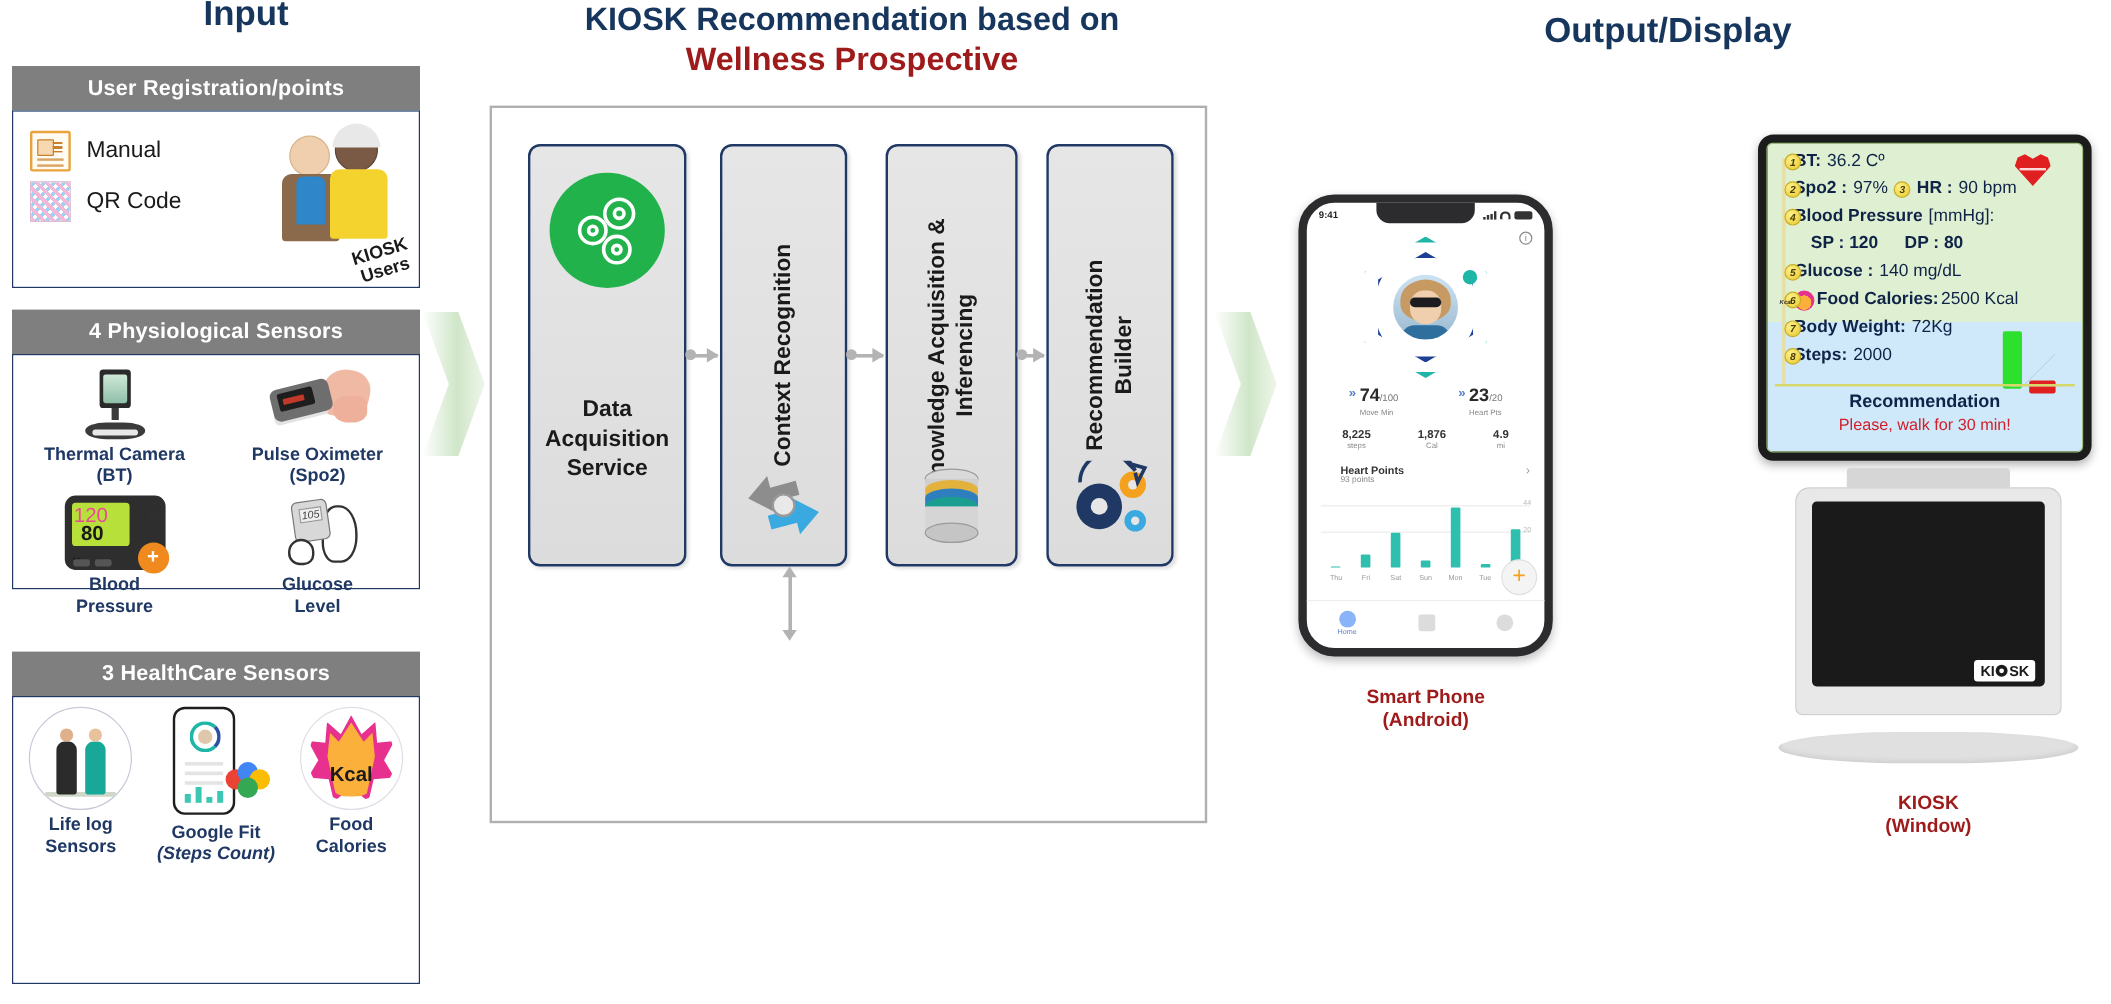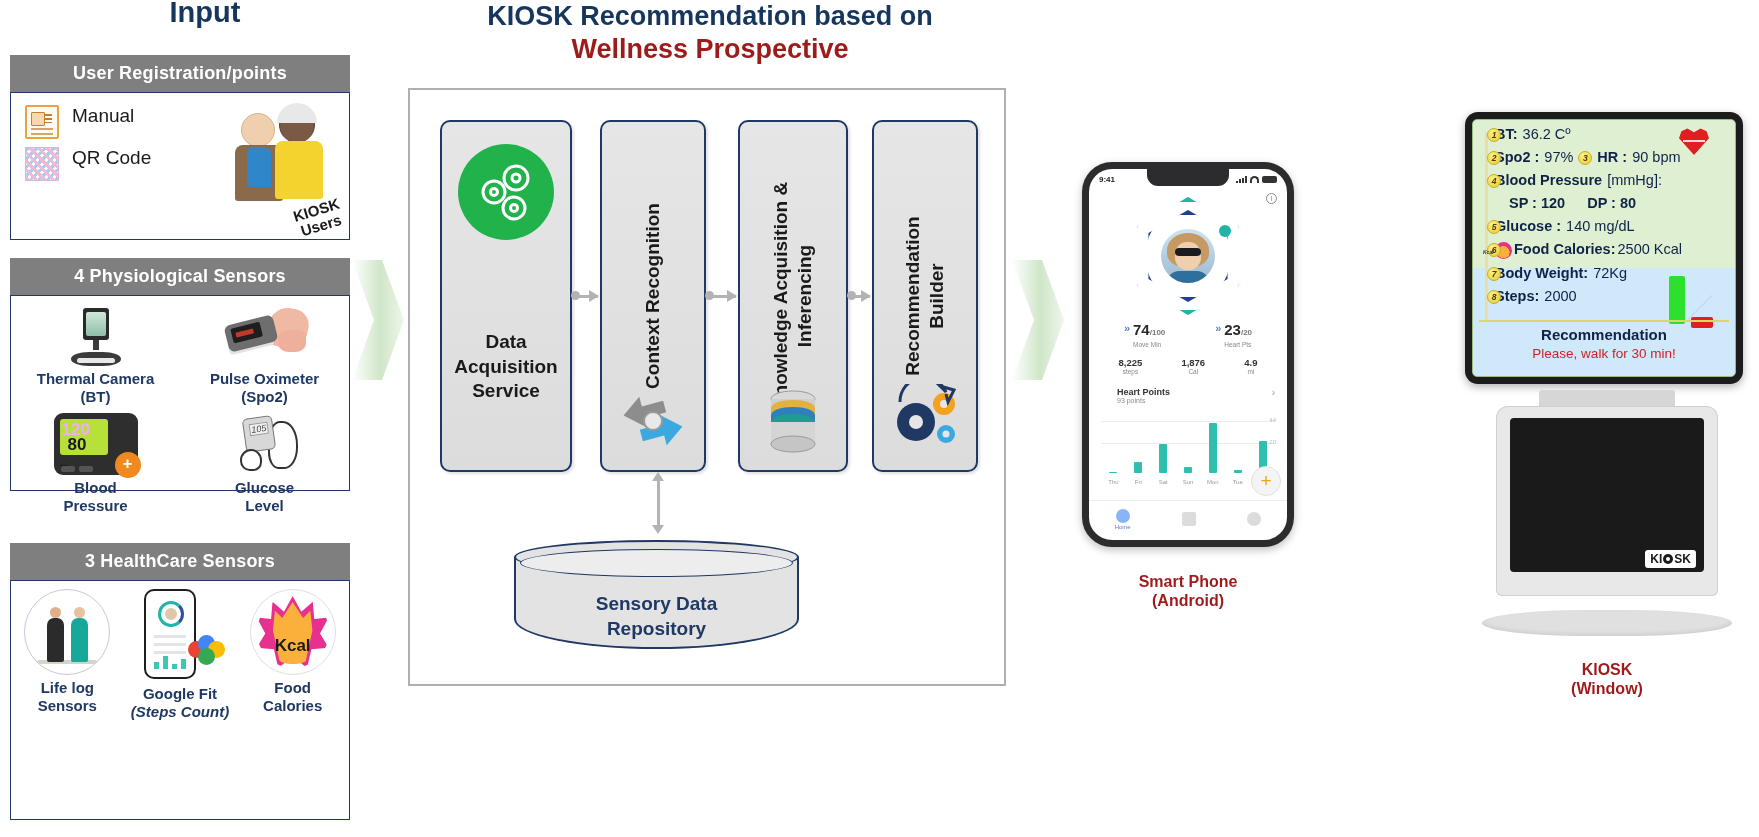--- a/index.html
+++ b/index.html
@@ -41,21 +41,21 @@
     position: relative;
   }
   #panel-registration { top: 55px; }
   #panel-registration .panel-body { height: 148px; padding: 12px 0 0 14px; }
   #panel-physio { top: 258px; }
   #panel-physio .panel-body { height: 196px; }
   #panel-health { top: 543px; }
   #panel-health .panel-body { height: 240px; }
 
   
-  .reg-row { display: flex; align-items: flex-start; gap: 13px; height: 42px; }
+  .reg-row { display: flex; align-items: center; gap: 13px; height: 42px; }
   .reg-label { font-size: 19px; color: #1a1a1a; }
 
   .ic { width: 34px; height: 34px; flex: 0 0 34px; position: relative; }
 
   
   .ic-card { border: 2px solid #e8a33d; border-radius: 2px; background: #fffaf2; }
   .ic-card::before {
     content: ""; position: absolute; left: 4px; top: 5px; width: 12px; height: 12px;
     border: 1.5px solid #c8812a; border-radius: 1px; background: #f6d9b0;
   }
@@ -131,21 +131,21 @@
   .dev-oxi .fing2 { position: absolute; right: 2px; top: 26px; width: 28px; height: 22px;
     background: #eeb09a; border-radius: 40% 30% 40% 40%; }
   .dev-oxi .base { position: absolute; left: 6px; top: 34px; width: 46px; height: 12px;
     background: #e3e3e3; border-radius: 4px; transform: rotate(-14deg); }
 
   
   .dev-bp { width: 84px; height: 62px; position: relative;
     background: #2e2e2e; border-radius: 9px; }
   .dev-bp .scr { position: absolute; left: 6px; top: 6px; width: 48px; height: 36px;
     background: #b8e03a; border-radius: 3px; }
-  .dev-bp .n1 { position: absolute; left: 8px; top: 7px; font-size: 17px; font-weight: bold; color: #f0abfc; }
+  .dev-bp .n1 { position: absolute; left: 8px; top: 7px; font-size: 17px; font-weight: normal; color: #ec4899; }
   .dev-bp .n2 { position: absolute; left: 14px; top: 22px; font-size: 17px; font-weight: bold; color: #1a1a1a; }
   .dev-bp .lbl { position: absolute; right: 3px; top: 4px; font-size: 6px; color: #333; line-height: 1.6; text-align: right;}
   .dev-bp .hrt { position: absolute; left: 7px; bottom: 4px; width: 7px; height: 7px; background: #1a1a1a;
     clip-path: polygon(50% 100%, 0 35%, 15% 0, 50% 20%, 85% 0, 100% 35%); }
   .dev-bp .orb { position: absolute; right: -3px; bottom: -3px; width: 26px; height: 26px;
     background: #f08a1e; border-radius: 50%; }
   .dev-bp .orb::after { content: "+"; position: absolute; left: 50%; top: 50%; transform: translate(-50%,-54%);
     color: #fff; font-size: 17px; font-weight: bold; }
   .dev-bp .btn { position: absolute; left: 7px; bottom: 3px; width: 14px; height: 6px; background: #555; border-radius: 2px; }
   .dev-bp .btn2 { position: absolute; left: 25px; bottom: 3px; width: 14px; height: 6px; background: #555; border-radius: 2px; }
@@ -314,21 +314,21 @@
     background: #2f6f9e; border-radius: 12px 12px 0 0; }
   .ph-check { position: absolute; right: 16px; top: 28px; width: 12px; height: 12px;
     background: #1fb6a8; border-radius: 50%; }
   .ph-info { position: absolute; right: 10px; top: 24px; width: 11px; height: 11px;
     border: 1.4px solid #8a8a8a; border-radius: 50%; font-size: 8px; color: #8a8a8a; text-align: center; line-height: 9px; }
 
   .ph-stats { position: absolute; left: 10px; right: 10px; top: 152px; display: flex; justify-content: space-around; }
   .ph-stat { display: flex; align-items: flex-start; gap: 3px; }
   .ph-stat .chev2 { color: #5b7fc4; font-size: 11px; font-weight: bold; line-height: 14px; }
   .ph-stat .v { font-size: 15px; font-weight: bold; color: #2a2a2a; line-height: 1; }
-  .ph-stat .v small { font-size: 8px; font-weight: bold; color: #777; }
+  .ph-stat .v small { font-size: 8px; font-weight: normal; color: #777; }
   .ph-stat .k { font-size: 6.5px; color: #888; margin-top: 2px; }
 
   .ph-sub { position: absolute; left: 10px; right: 10px; top: 188px; display: flex; justify-content: space-around; text-align: center; }
   .ph-sub .v { font-size: 9.5px; font-weight: bold; color: #333; }
   .ph-sub .k { font-size: 6.5px; color: #8a8a8a; }
 
   .ph-hp { position: absolute; left: 28px; top: 218px; }
   .ph-hp .t { font-size: 9px; font-weight: bold; color: #333; }
   .ph-hp .s { font-size: 7px; color: #8a8a8a; }
   .ph-hp-arrow { position: absolute; right: 12px; top: 218px; color: #9a9a9a; font-size: 10px; }
@@ -407,20 +407,21 @@
 </head>
 <body>
 
 <div class="root">
 
   <div class="col-title" id="input-title">Input</div>
   <div class="col-title" id="center-title">
     <span>KIOSK  Recommendation based on</span>
     <span class="ln2">Wellness Prospective</span>
   </div>
+  <div class="col-title" id="output-title">Output/Display</div>
 
   <div class="panel" id="panel-registration">
     <div class="panel-head">User Registration/points</div>
     <div class="panel-body">
 
       <div class="reg-row">
         <span class="ic ic-card">
             <i class="dots"></i>
           </span>
         <span class="reg-label">Manual</span>
@@ -684,29 +685,20 @@
         <i class="dot"></i>
         <i class="ln"></i>
         <i class="hd"></i>
       </div>
     <div class="arrow-v">
         <i class="up"></i>
         <i class="ln"></i>
         <i class="dn"></i>
       </div>
 
-    <div id="repo">
-      <div class="body"></div>
-      <div class="top"></div>
-      <div class="top2"></div>
-      <div class="lbl">
-        <span>Sensory Data</span><br>
-        <span>Repository</span>
-      </div>
-    </div>
 
   </div>
 
   <div id="phone">
     <div class="notch"></div>
     <div class="ph-status">
       <span>9:41</span>
       <span class="right">
         <i class="ph-bars"></i>
         <i class="ph-wifi"></i>

